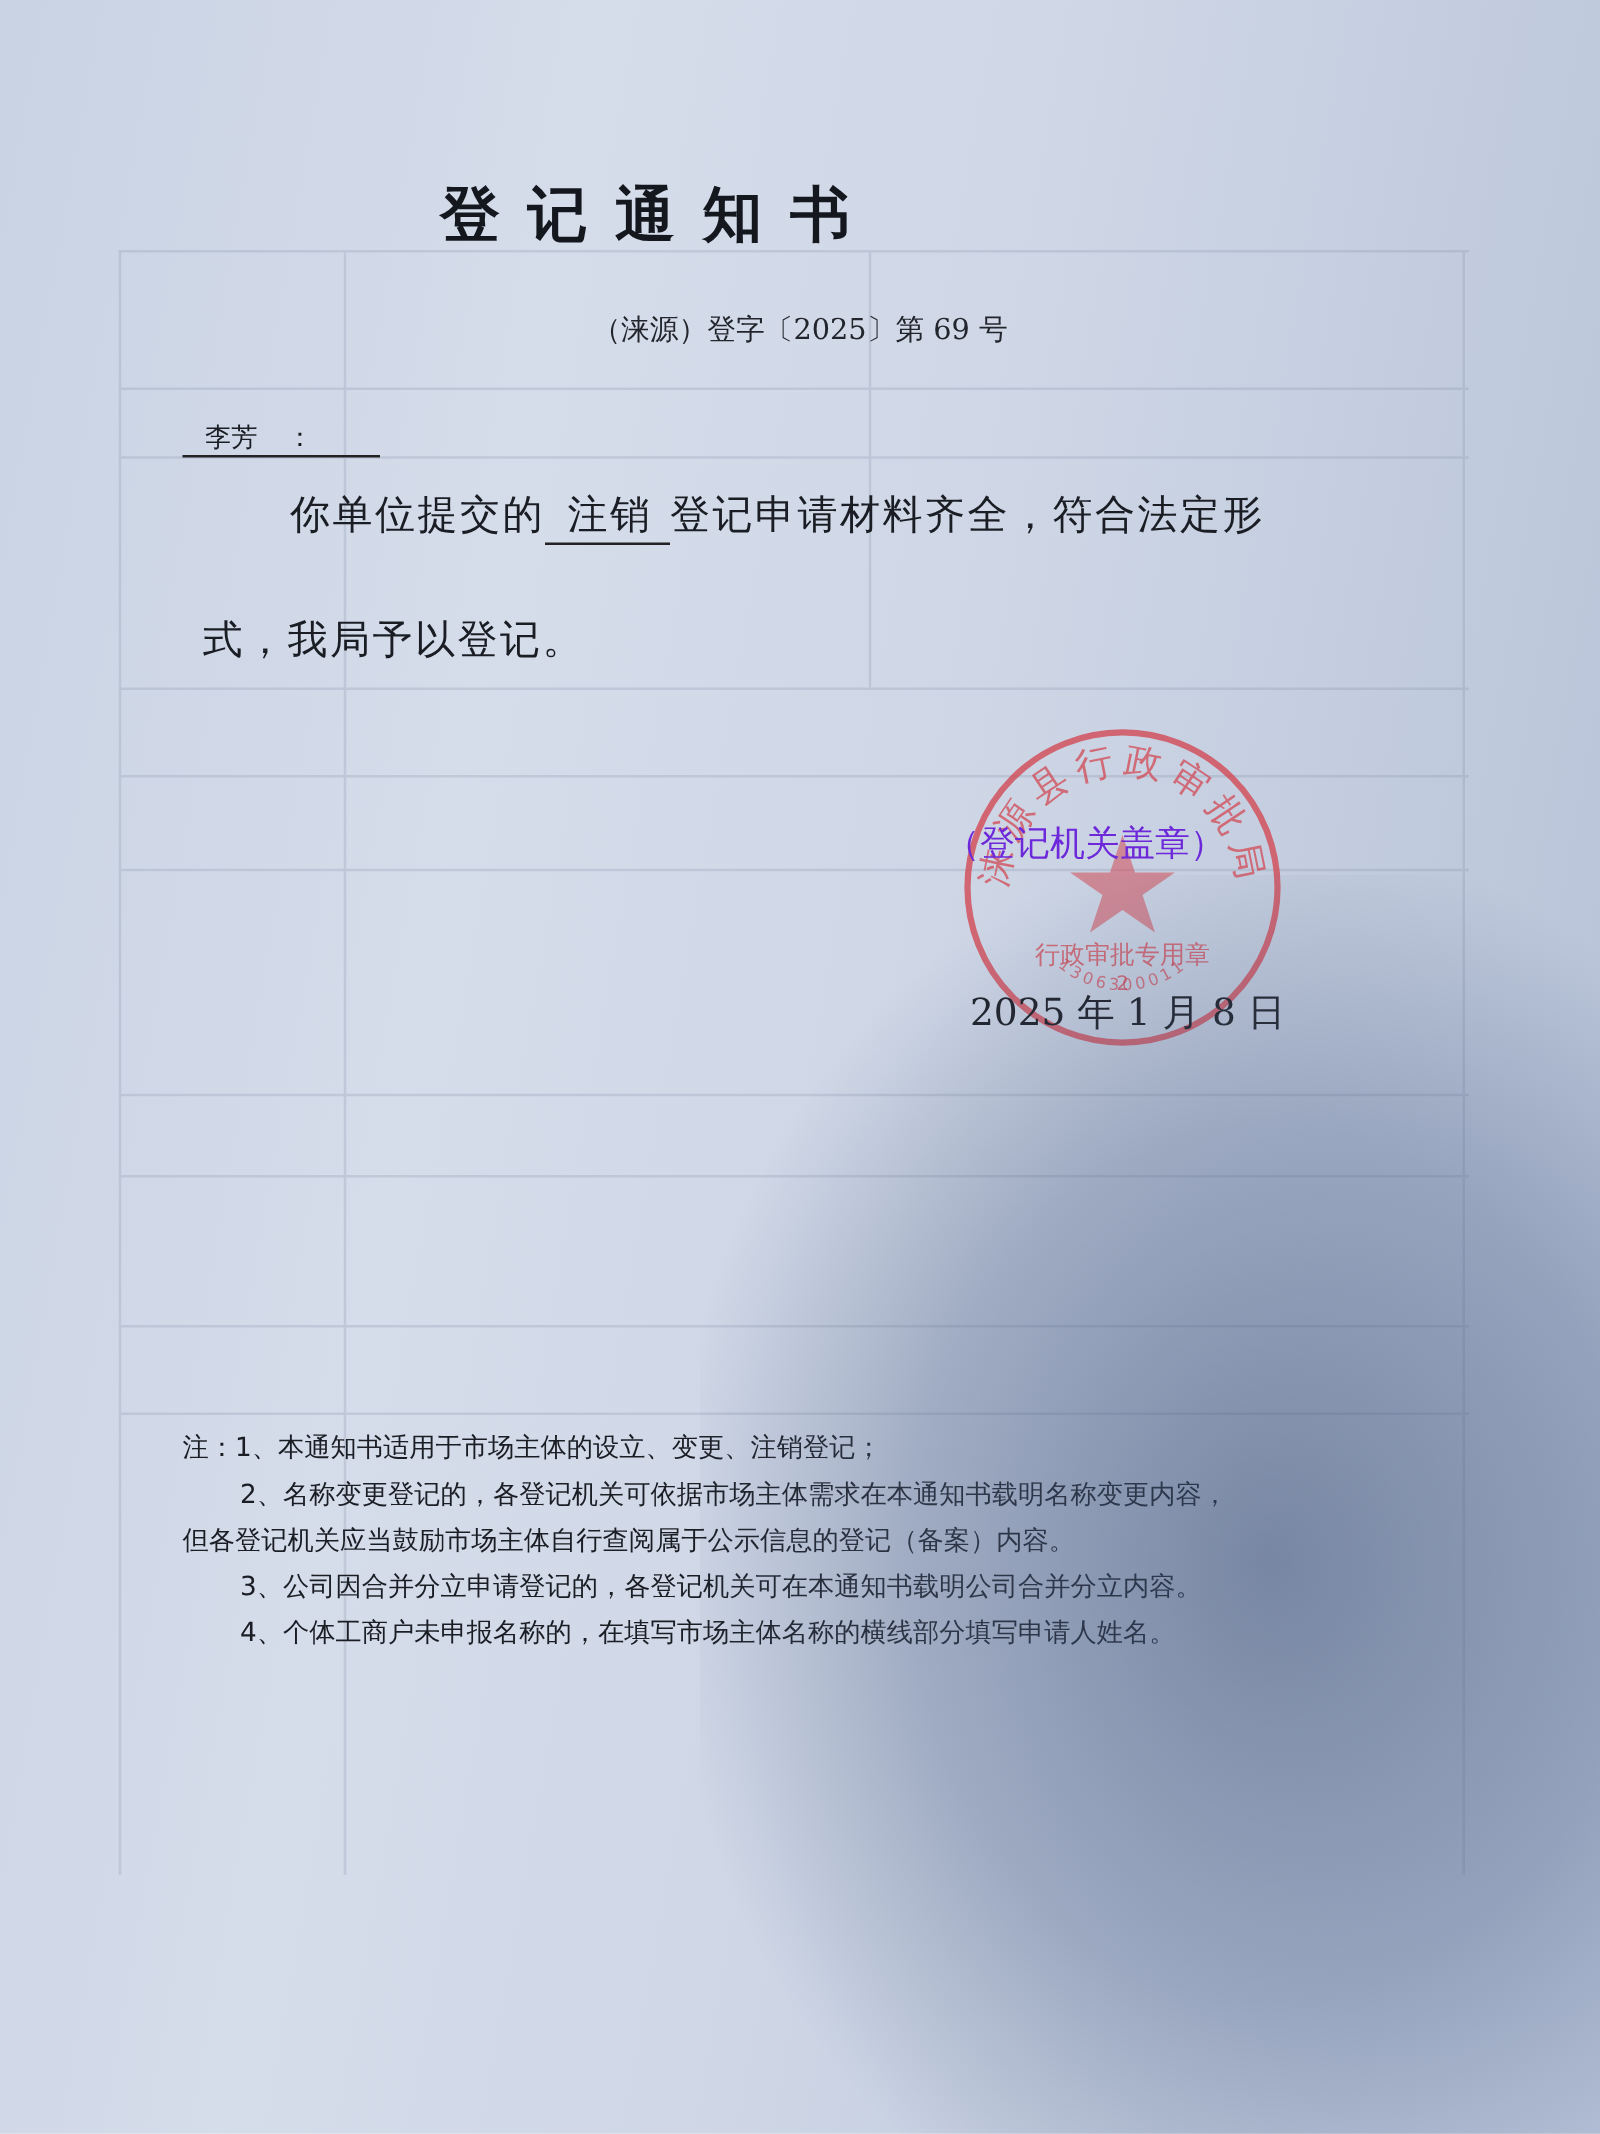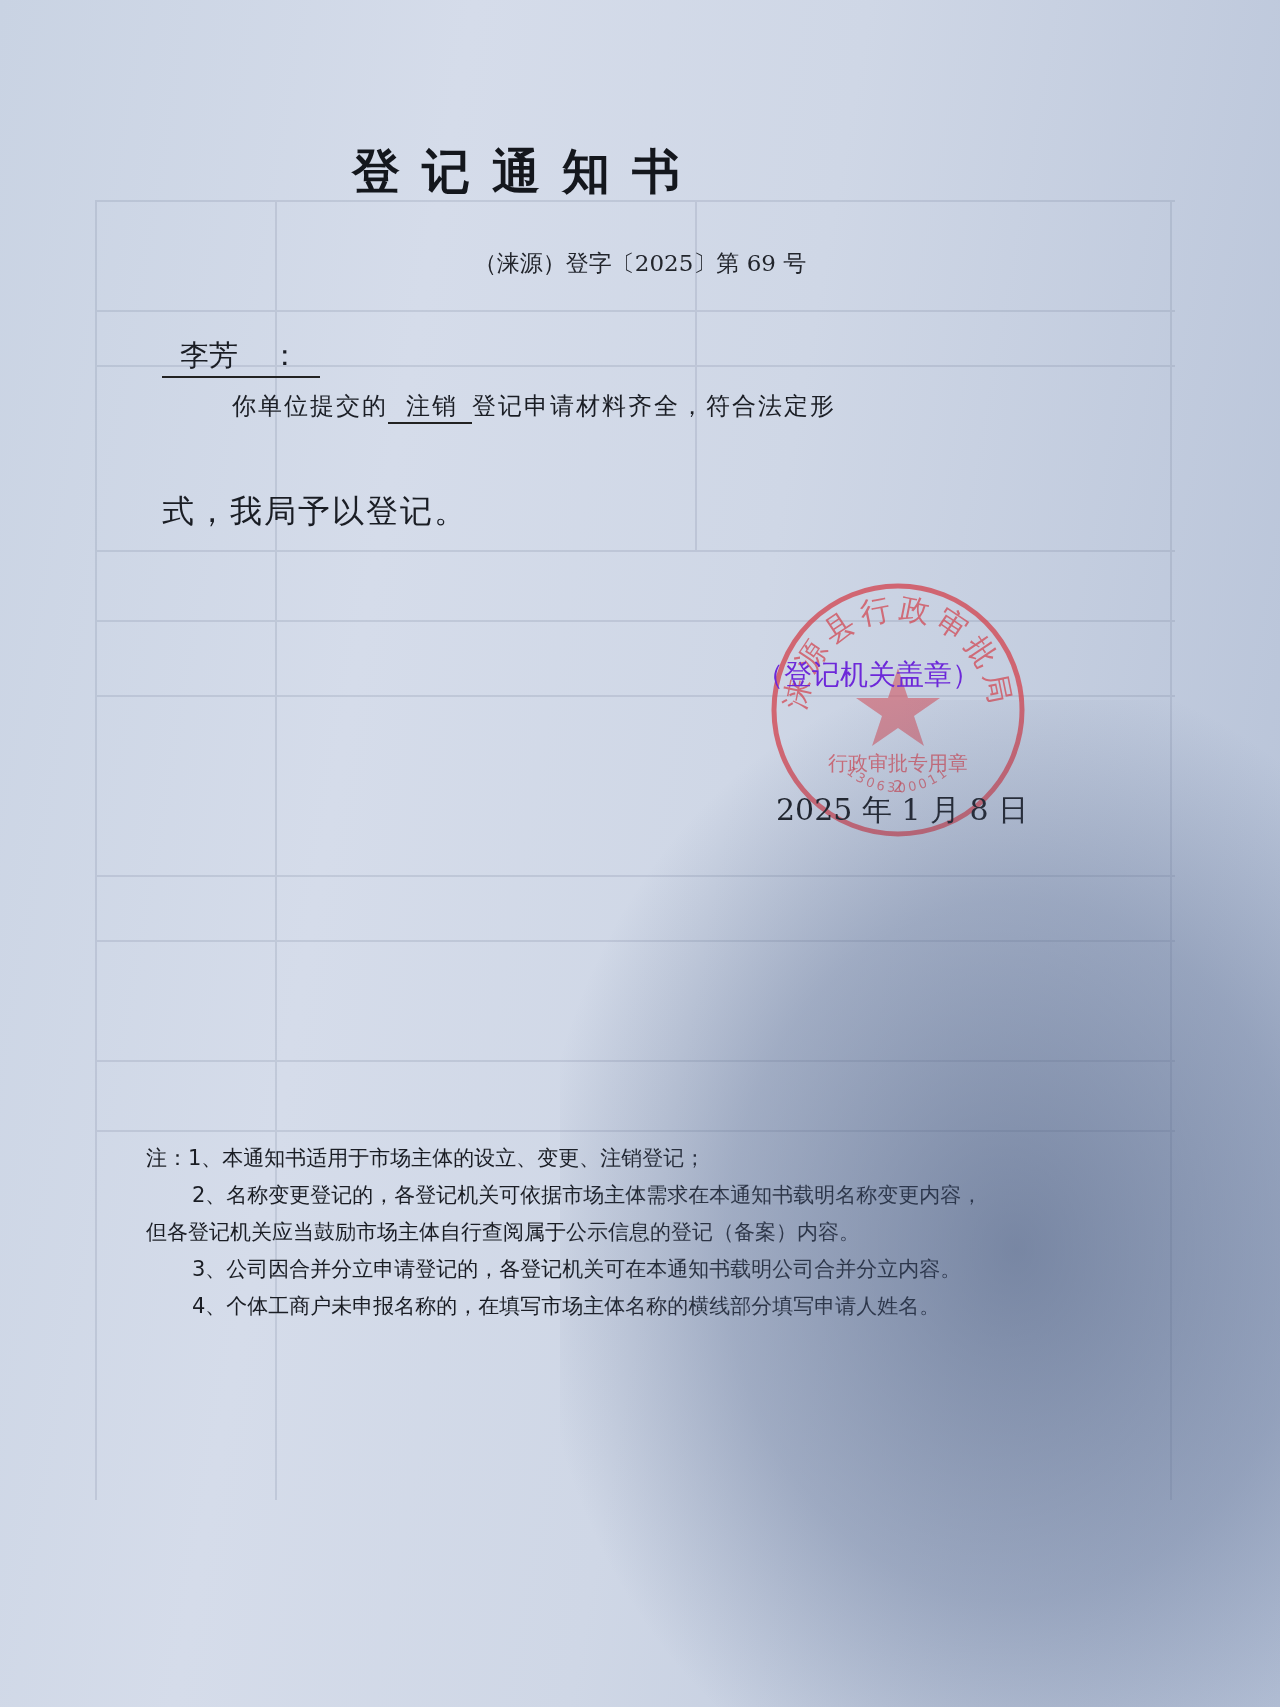--- a/index.html
+++ b/index.html
@@ -16,23 +16,23 @@
   }
   .ghost-table { position:absolute; left:95px; top:200px; width:1080px; height:1300px; opacity:0.18; pointer-events:none; }
   .ghost-line-h { position:absolute; left:0; right:0; height:2px; background:#6a7590; }
   .ghost-line-v { position:absolute; top:0; bottom:0; width:2px; background:#6a7590; }
   .title {
     position:absolute; left:0; width:1024px; top:140px; text-align:center;
     font-family:"DejaVu Sans", "Liberation Sans", sans-serif; font-size:48px; letter-spacing:22px; font-weight:bold; padding-left:30px;
     box-sizing:border-box; color:#14171d;
   }
   .docno { position:absolute; left:0; width:1280px; top:248px; text-align:center; font-size:23px; box-sizing:border-box; color:#22252c; }
-  .addressee { position:absolute; left:162px; top:336px; font-size:29px; font-family:Liberation Sans, sans-serif; }
+  .addressee { position:absolute; left:146px; top:336px; font-size:21px; font-family:Liberation Sans, sans-serif; }
   .addressee .line { display:inline-block; border-bottom:2px solid #222; width:140px; padding-left:18px; }
-  .body1 { position:absolute; left:232px; top:390px; font-size:24px; letter-spacing:2px; font-family:"DejaVu Sans", sans-serif; }
+  .body1 { position:absolute; left:232px; top:390px; font-size:32px; letter-spacing:2px; font-family:"DejaVu Sans", sans-serif; }
   .body1 .ul { display:inline-block; border-bottom:2px solid #222; padding:0 14px 0 18px; }
   .body2 { position:absolute; left:162px; top:458px; font-size:32px; letter-spacing:2px; font-family:"DejaVu Sans", sans-serif;margin-top:32px; }
   .seal-label { position:absolute; left:756px; top:656px; font-size:28px; font-family:Liberation Mono, monospace; color:#6d28d9; }
   .date { position:absolute; left:776px; top:790px; font-size:30px; color:#1c1f26; }
   .stamp { position:absolute; left:768px; top:580px; width:260px; height:260px; pointer-events:none; }
   .notes { position:absolute; left:146px; top:1140px; width:1000px; font-size:21px; line-height:37px; font-family:"DejaVu Sans", sans-serif; color:#1a1d24; }
   .notes .n { white-space:nowrap; }
   .indent { padding-left:46px; }
 </style>
 </head>

